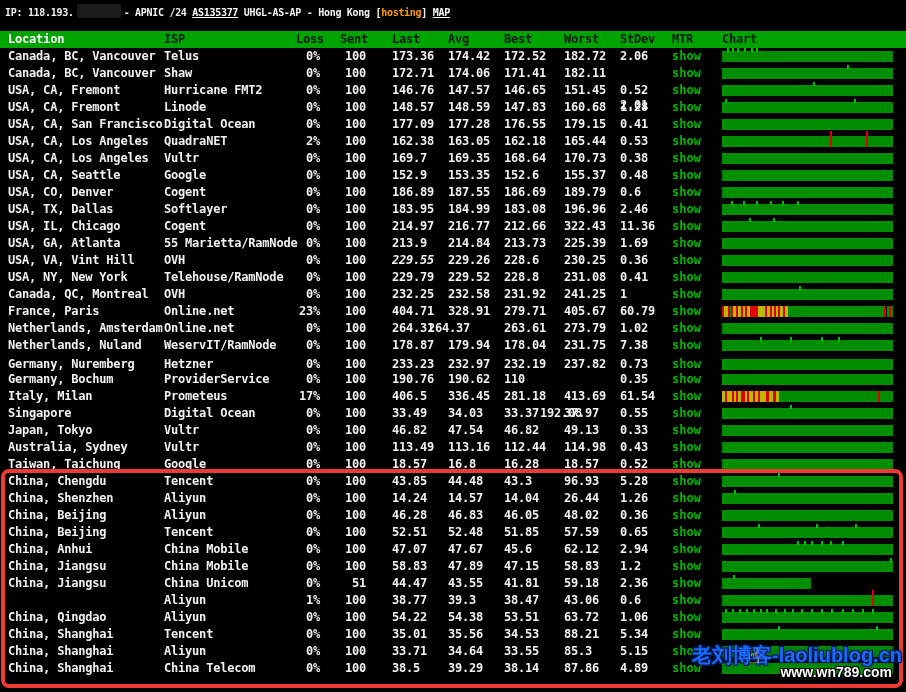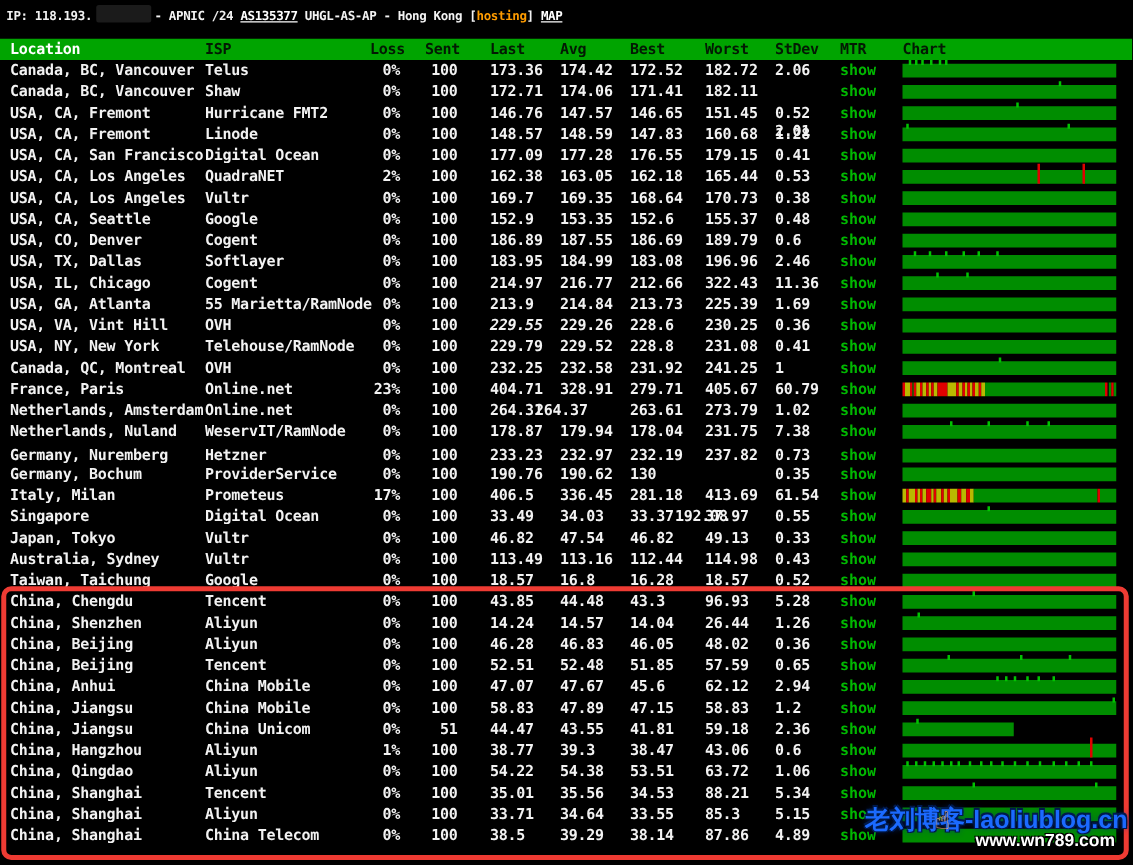--- a/index.html
+++ b/index.html
@@ -371,21 +371,21 @@
         <a class="show-link">show</a>
         <div class="bar" style="width: 171px;"></div>
       </div>
       <div class="trow" style="top: 371px;">
         <span class="cell" style="left: 8px; width: 152px;">Germany, Bochum</span>
         <span class="cell" style="left: 164px; width: 128px;">ProviderService</span>
         <span class="cell r" style="left: 268px; width: 52px;">0%</span>
         <span class="cell r" style="left: 314px; width: 52px;">100</span>
         <span class="cell" style="left: 392px; width: 54px;">190.76</span>
         <span class="cell" style="left: 448px; width: 54px;">190.62</span>
-        <span class="cell" style="left: 504px; width: 58px;">130</span>
+        <span class="cell" style="left: 504px; width: 58px;">110</span>
         <span class="cell" style="left: 540px; width: 54px; margin-top: 34px;">192.08</span>
         <span class="cell" style="left: 620px; width: 50px;">0.35</span>
         <a class="show-link">show</a>
         <div class="bar" style="width: 171px;"></div>
       </div>
       <div class="trow" style="top: 388px;">
         <span class="cell" style="left: 8px; width: 152px;">Italy, Milan</span>
         <span class="cell" style="left: 164px; width: 128px;">Prometeus</span>
         <span class="cell r" style="left: 268px; width: 52px;">17%</span>
         <span class="cell r" style="left: 314px; width: 52px;">100</span>
@@ -578,21 +578,20 @@
         <span class="cell" style="left: 448px; width: 54px;">43.55</span>
         <span class="cell" style="left: 504px; width: 58px;">41.81</span>
         <span class="cell" style="left: 564px; width: 54px;">59.18</span>
         <span class="cell" style="left: 620px; width: 50px;">2.36</span>
         <a class="show-link">show</a>
         <div class="bar" style="width: 88.92px;">
           <div class="notch" style="left: 12%;"></div>
         </div>
       </div>
       <div class="trow" style="top: 592px;">
-        <span class="cell" style="left: 8px; width: 152px;">China, Hangzhou</span>
         <span class="cell" style="left: 164px; width: 128px;">Aliyun</span>
         <span class="cell r" style="left: 268px; width: 52px;">1%</span>
         <span class="cell r" style="left: 314px; width: 52px;">100</span>
         <span class="cell" style="left: 392px; width: 54px;">38.77</span>
         <span class="cell" style="left: 448px; width: 54px;">39.3</span>
         <span class="cell" style="left: 504px; width: 58px;">38.47</span>
         <span class="cell" style="left: 564px; width: 54px;">43.06</span>
         <span class="cell" style="left: 620px; width: 50px;">0.6</span>
         <a class="show-link">show</a>
         <div class="bar" style="width: 171px;">

